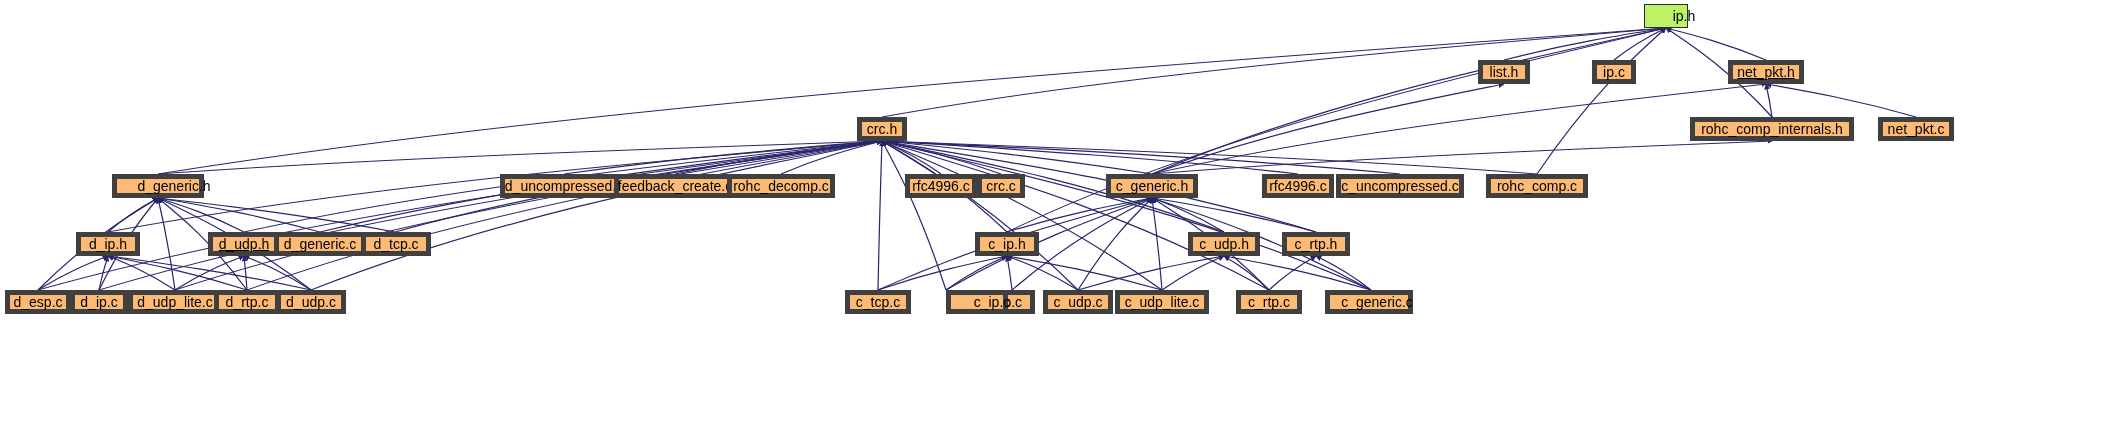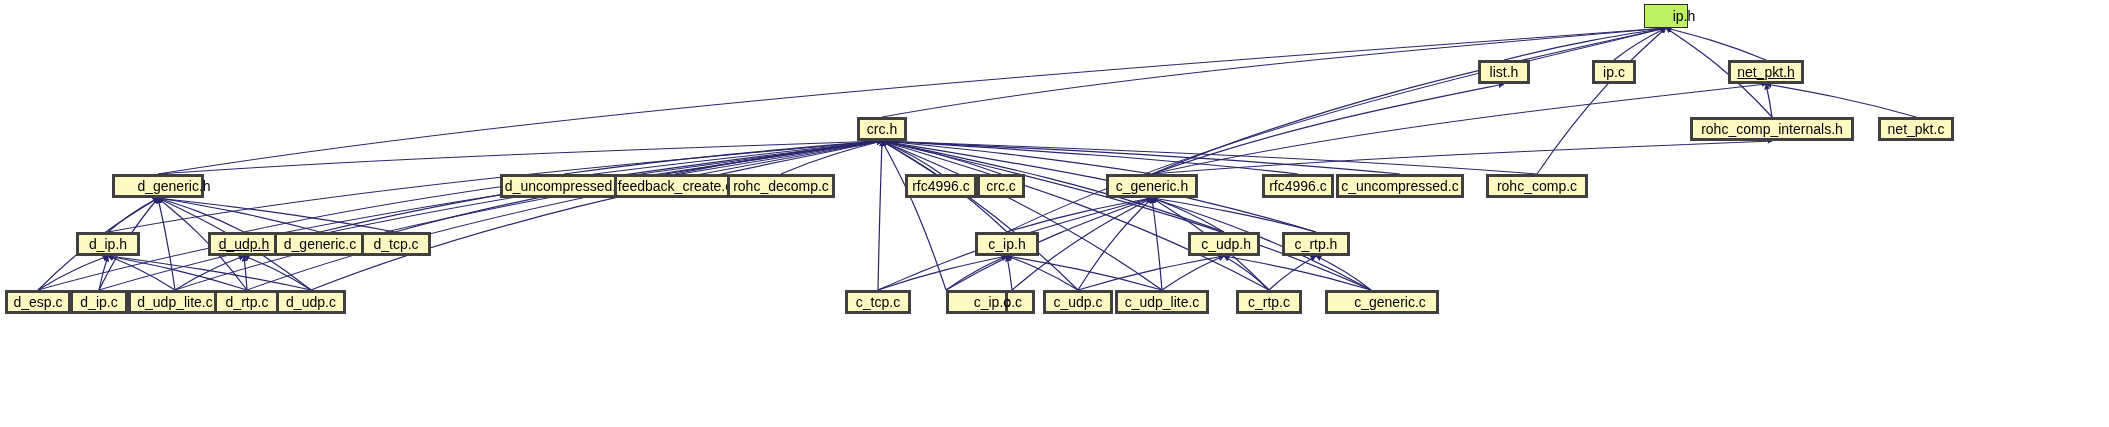--- a/index.html
+++ b/index.html
@@ -19,22 +19,22 @@
     position: absolute;
     left: 0;
     top: 0;
     width: 2109px;
     height: 427px;
     pointer-events: none;
   }
   .node {
     position: absolute;
     box-sizing: border-box;
-    border: 3px solid #404040;
-    background: #fef9c3;
+    border: 5px solid #404040;
+    background: #fdba74;
     color: #000000;
     font-size: 14px;
     line-height: 1;
     display: flex;
     align-items: center;
     justify-content: center;
     white-space: nowrap;
     height: 24px;
     cursor: pointer;
   }
@@ -238,17 +238,17 @@
       </div>
       <div class="node" style="left: 1043px; top: 290px; width: 70px;">
         <span class="node-label">c_udp.c</span>
       </div>
       <div class="node" style="left: 1115px; top: 290px; width: 94px;">
         <span class="node-label">c_udp_lite.c</span>
       </div>
       <div class="node" style="left: 1236px; top: 290px; width: 66px;">
         <span class="node-label">c_rtp.c</span>
       </div>
-      <div class="node" style="left: 1325px; top: 290px; width: 114px; padding-left: 16px;">
+      <div class="node" style="left: 1325px; top: 290px; width: 88px; padding-left: 16px;">
         <span class="node-label">c_generic.c</span>
       </div>
     </div>
 </div>
 
 </body></html>

